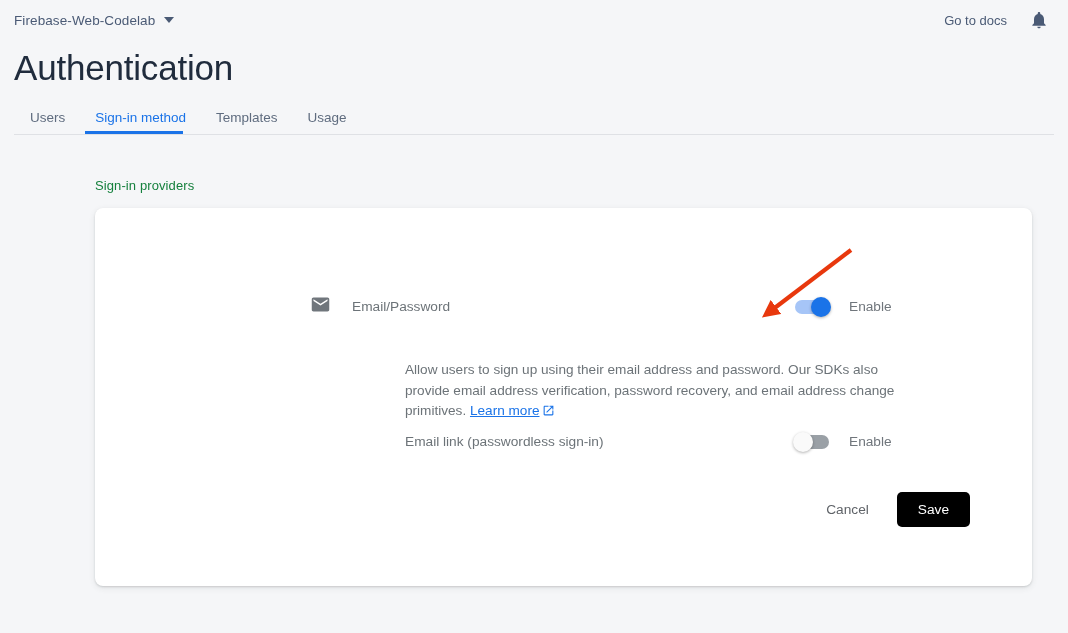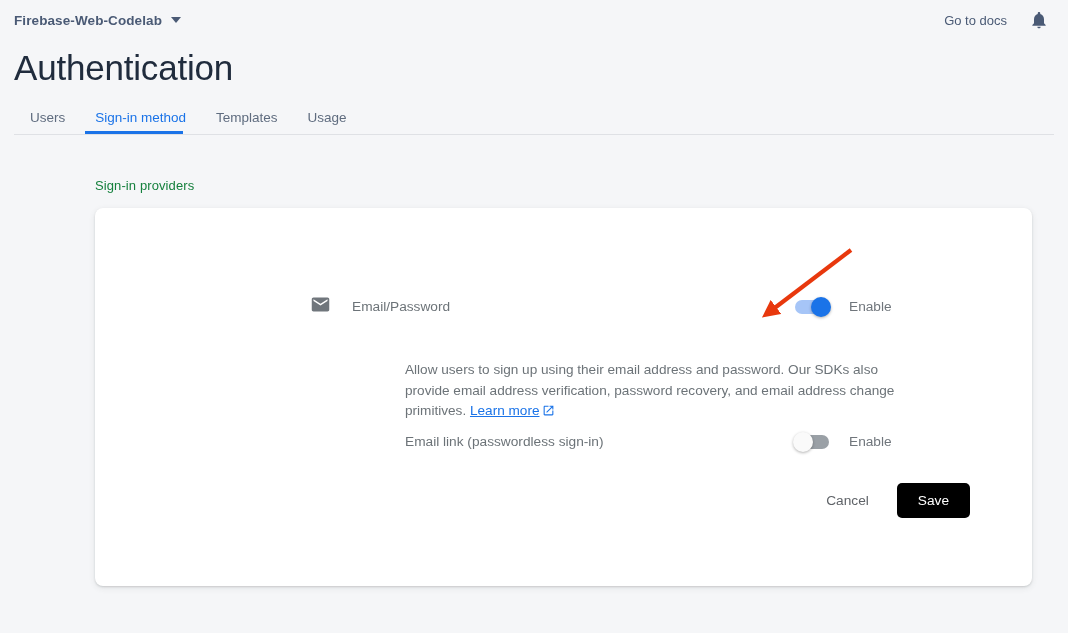--- a/index.html
+++ b/index.html
@@ -27,21 +27,21 @@
   }
   .project-switcher {
     display: flex;
     align-items: center;
     gap: 9px;
     cursor: pointer;
   }
   .project-name {
     font-size: 13.5px;
     color: #4a5a75;
-    font-weight: 700;
+    font-weight: 400;
     letter-spacing: .1px;
   }
   .caret {
     width: 0; height: 0;
     border-left: 5px solid transparent;
     border-right: 5px solid transparent;
     border-top: 6px solid #4a5a75;
   }
   .topbar-right {
     display: flex;
@@ -202,21 +202,21 @@
     right: 62px;
     top: 226px;
     display: flex;
     align-items: center;
   }
   .row-second .provider-name { flex: 1; }
 
   .card-actions {
     position: absolute;
     right: 62px;
-    bottom: 68px;
+    bottom: 59px;
     display: flex;
     align-items: center;
     gap: 14px;
   }
   .btn-cancel {
     font-size: 13.7px;
     font-weight: 500;
     color: #5f6368;
     background: transparent;
     border: none;

